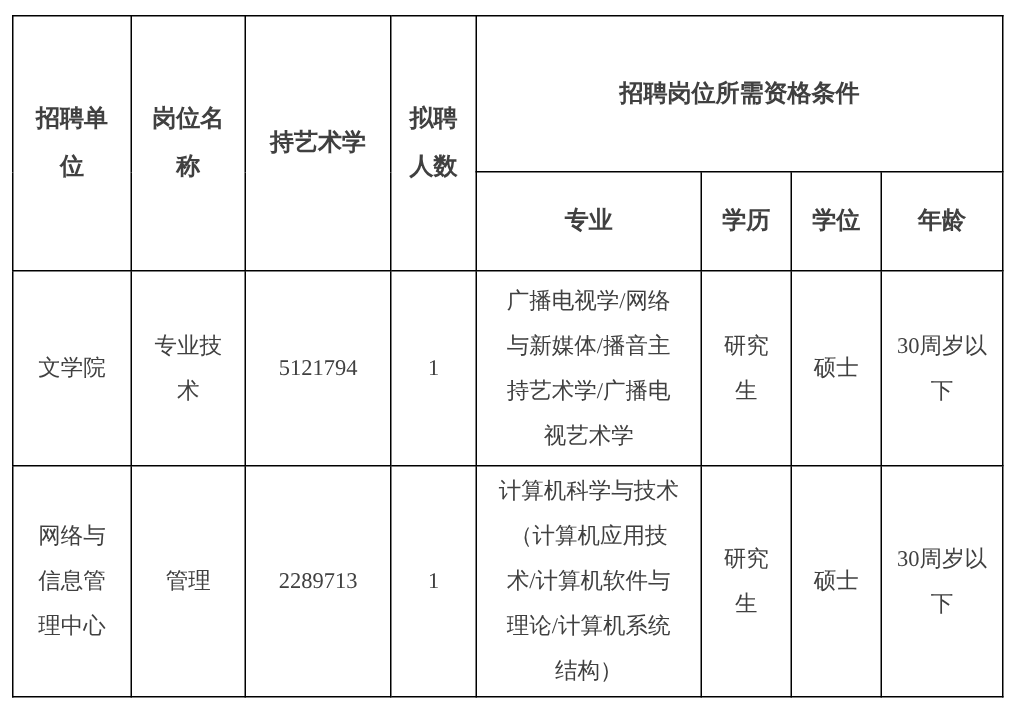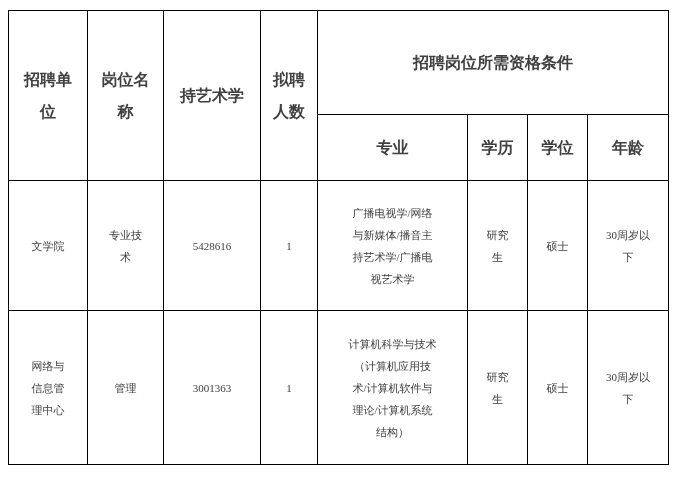--- a/index.html
+++ b/index.html
@@ -28,21 +28,21 @@
     overflow: hidden;
     margin-top: 28px;
   }
   table.recruit th {
     font-weight: bold;
     font-size: 16px;
     line-height: 2;
   }
   table.recruit td {
     font-weight: normal;
-    font-size: 11px;
+    font-size: 15px;
     line-height: 2;
   }
   tr.hrow1 { height: 104px; }
   tr.hrow2 { height: 66px; }
   tr.drow1 { height: 130px; }
   tr.drow2 { height: 154px; }
   th.valign-top { vertical-align: top; }
 </style>
 </head>
 <body>
@@ -72,38 +72,38 @@
     <tr class="hrow2">
       <th>专业</th>
       <th class="valign-top">学历</th>
       <th>学位</th>
       <th>年龄</th>
     </tr>
     <tr class="drow1">
       <td>文学院</td>
       <td>专业技
 术</td>
-      <td>5428616</td>
+      <td>5121794</td>
       <td>1</td>
       <td>广播电视学/网络
 与新媒体/播音主
 持艺术学/广播电
 视艺术学</td>
       <td>研究
 生</td>
       <td>硕士</td>
       <td>30周岁以
 下</td>
     </tr>
     <tr class="drow2">
       <td>网络与
 信息管
 理中心</td>
       <td>管理</td>
-      <td>3001363</td>
+      <td>2289713</td>
       <td>1</td>
       <td>计算机科学与技术
 （计算机应用技
 术/计算机软件与
 理论/计算机系统
 结构）</td>
       <td>研究
 生</td>
       <td>硕士</td>
       <td>30周岁以

